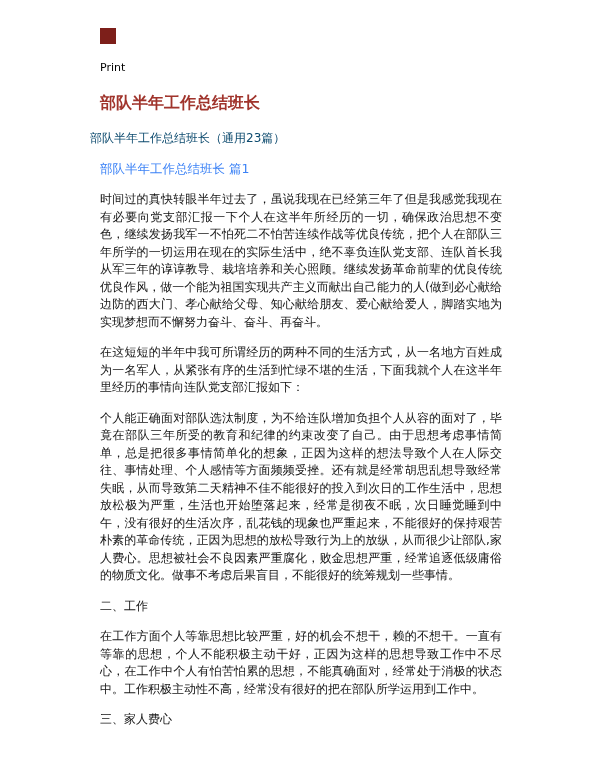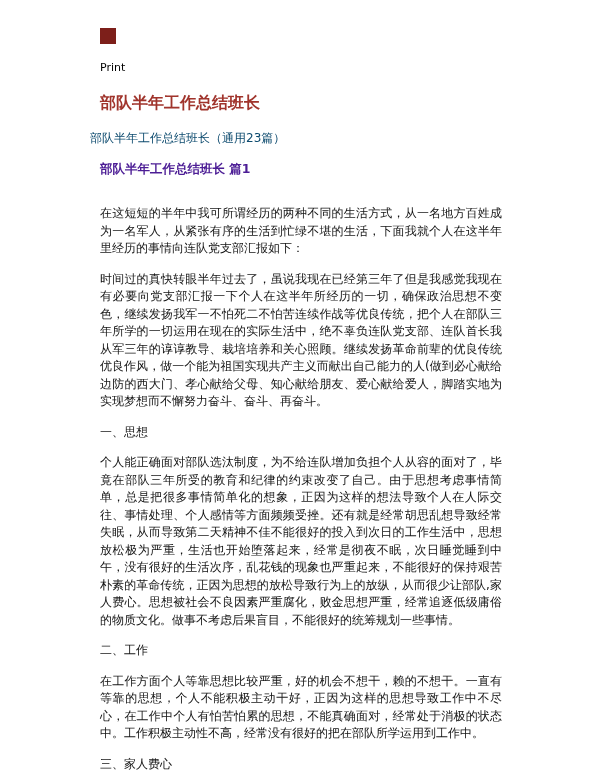--- a/index.html
+++ b/index.html
@@ -38,23 +38,23 @@
     font-weight: 700;
     color: var(--title-color, #a0342c);
   }
   .doc-subtitle {
     font-size: 12px;
     margin: 0 0 14px -10px;
     color: #0c4a6e;
   }
   .doc-section-title {
     font-size: 12.5px;
-    font-weight: 700;
-    margin: 0 0 27px 0;
-    color: #4c1d95;
+    font-weight: 400;
+    margin: 0 0 13px 0;
+    color: #3b82f6;
   }
   .para {
     font-size: 12px;
     line-height: 17.5px;
     text-align: justify;
     margin: 0 0 13px 0;
     color: #141414;
   }
   .sec-heading {
     font-size: 12px;
@@ -72,25 +72,24 @@
     <div class="print-icon"></div>
     <span class="print-label">Print</span>
   </div>
 
   <h1 class="doc-title">部队半年工作总结班长</h1>
 
   <div class="doc-subtitle">部队半年工作总结班长（通用23篇）</div>
 
   <div class="doc-section-title">部队半年工作总结班长 篇1</div>
 
+  <p class="para">时间过的真快转眼半年过去了，虽说我现在已经第三年了但是我感觉我现在有必要向党支部汇报一下个人在这半年所经历的一切，确保政治思想不变色，继续发扬我军一不怕死二不怕苦连续作战等优良传统，把个人在部队三年所学的一切运用在现在的实际生活中，绝不辜负连队党支部、连队首长我从军三年的谆谆教导、栽培培养和关心照顾。继续发扬革命前辈的优良传统优良作风，做一个能为祖国实现共产主义而献出自己能力的人(做到必心献给边防的西大门、孝心献给父母、知心献给朋友、爱心献给爱人，脚踏实地为实现梦想而不懈努力奋斗、奋斗、再奋斗。</p>
+
   <p class="para">在这短短的半年中我可所谓经历的两种不同的生活方式，从一名地方百姓成为一名军人，从紧张有序的生活到忙绿不堪的生活，下面我就个人在这半年里经历的事情向连队党支部汇报如下：</p>
 
-  <p class="para">时间过的真快转眼半年过去了，虽说我现在已经第三年了但是我感觉我现在有必要向党支部汇报一下个人在这半年所经历的一切，确保政治思想不变色，继续发扬我军一不怕死二不怕苦连续作战等优良传统，把个人在部队三年所学的一切运用在现在的实际生活中，绝不辜负连队党支部、连队首长我从军三年的谆谆教导、栽培培养和关心照顾。继续发扬革命前辈的优良传统优良作风，做一个能为祖国实现共产主义而献出自己能力的人(做到必心献给边防的西大门、孝心献给父母、知心献给朋友、爱心献给爱人，脚踏实地为实现梦想而不懈努力奋斗、奋斗、再奋斗。</p>
-
-  <div class="sec-heading">一、思想</div>
 
   <p class="para">个人能正确面对部队选汰制度，为不给连队增加负担个人从容的面对了，毕竟在部队三年所受的教育和纪律的约束改变了自己。由于思想考虑事情简单，总是把很多事情简单化的想象，正因为这样的想法导致个人在人际交往、事情处理、个人感情等方面频频受挫。还有就是经常胡思乱想导致经常失眠，从而导致第二天精神不佳不能很好的投入到次日的工作生活中，思想放松极为严重，生活也开始堕落起来，经常是彻夜不眠，次日睡觉睡到中午，没有很好的生活次序，乱花钱的现象也严重起来，不能很好的保持艰苦朴素的革命传统，正因为思想的放松导致行为上的放纵，从而很少让部队,家人费心。思想被社会不良因素严重腐化，败金思想严重，经常追逐低级庸俗的物质文化。做事不考虑后果盲目，不能很好的统筹规划一些事情。</p>
 
   <div class="sec-heading">二、工作</div>
 
   <p class="para">在工作方面个人等靠思想比较严重，好的机会不想干，赖的不想干。一直有等靠的思想，个人不能积极主动干好，正因为这样的思想导致工作中不尽心，在工作中个人有怕苦怕累的思想，不能真确面对，经常处于消极的状态中。工作积极主动性不高，经常没有很好的把在部队所学运用到工作中。</p>
 
   <div class="sec-heading">三、家人费心</div>
 
 </div>

